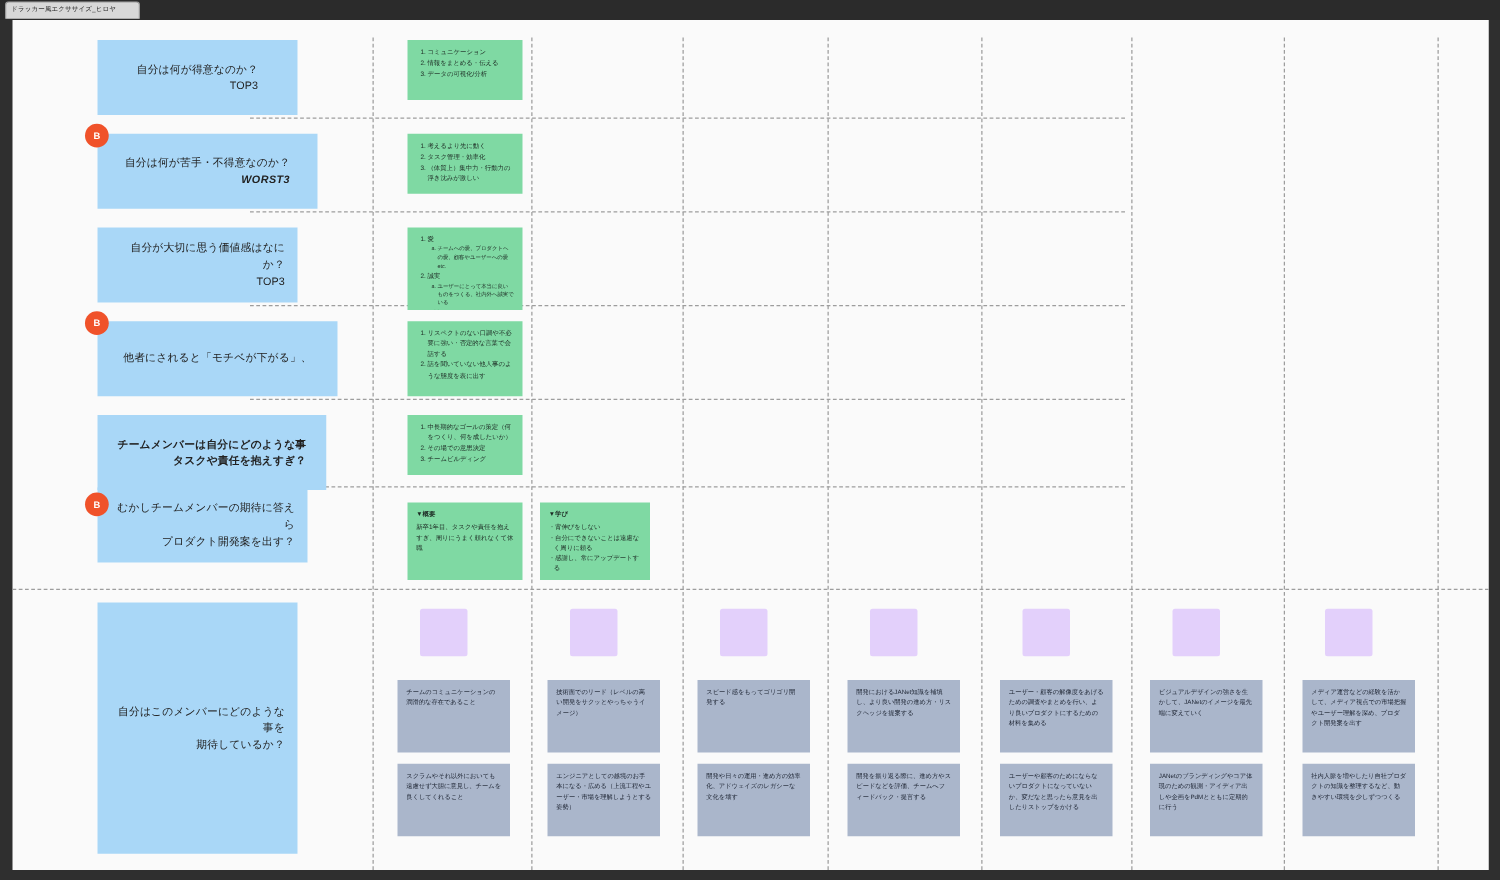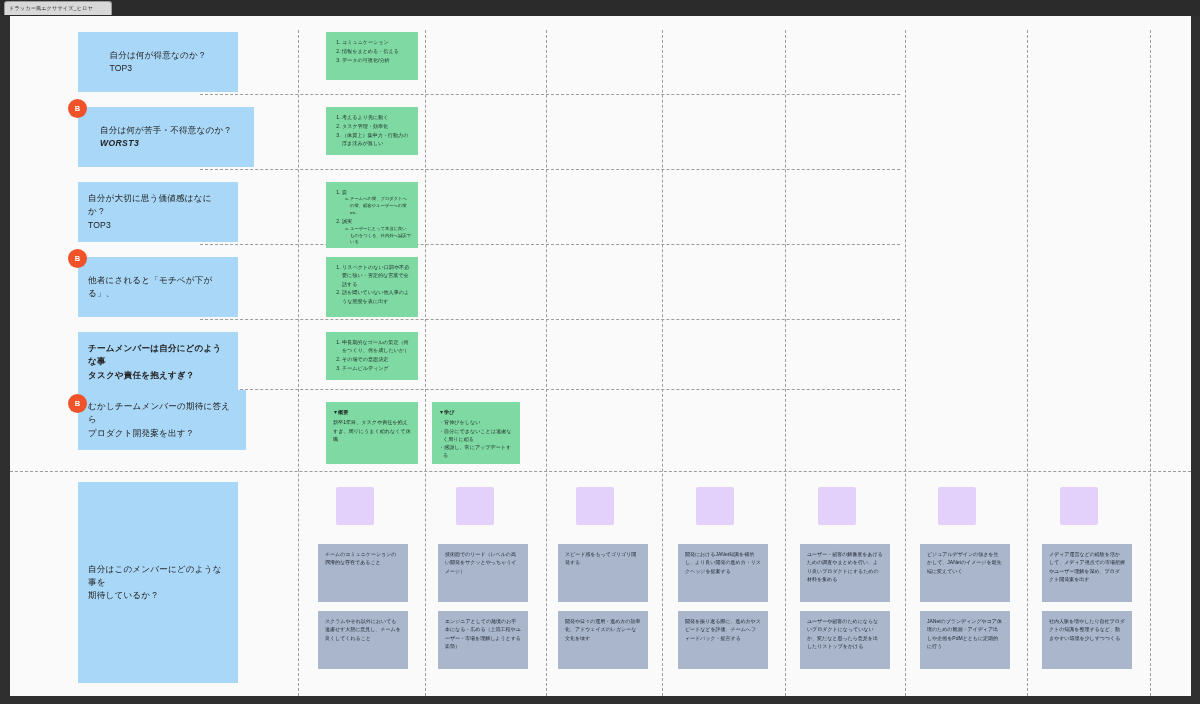--- a/index.html
+++ b/index.html
@@ -64,21 +64,21 @@
   }
 
   
   .qcard {
     position: absolute;
     background: #a9d7f7;
     color: #222;
     display: flex;
     align-items: center;
     justify-content: center;
-    text-align: left;
+    text-align: right;
     padding: 6px 10px;
     font-size: 8.6px;
     line-height: 1.55;
     letter-spacing: .15px;
   }
   .qcard .line2 { display: block; }
   .qcard .ital { font-style: italic; font-weight: bold; letter-spacing: .4px; }
   .qcard.bold { font-weight: bold; }
 
   
@@ -196,30 +196,30 @@
             </ol></li>
           <li>誠実<ol>
               <li>ユーザーにとって本当に良いものをつくる、社内外へ誠実でいる</li>
             </ol></li>
           <li>挑戦</li>
         </ol>
       </div>
       <div class="badge" style="left: 58px; top: 233px;">
         <span>B</span>
       </div>
-      <div class="qcard" style="left: 68px; top: 241px; width: 160px; height: 60px;">
+      <div class="qcard" style="left: 68px; top: 241px; width: 192px; height: 60px;">
         <div><span>他者にされると「モチベが下がる」、</span></div>
       </div>
       <div class="gnote" style="left: 316px; top: 241px; width: 92px; height: 60px;">
         <ol>
           <li>リスペクトのない口調や不必要に強い・否定的な言葉で会話する</li>
           <li>話を聞いていない他人事のような態度を表に出す</li>
         </ol>
       </div>
-      <div class="qcard bold" style="left: 68px; top: 316px; width: 160px; height: 60px;">
+      <div class="qcard bold" style="left: 68px; top: 316px; width: 183px; height: 60px;">
         <div><span>チームメンバーは自分にどのような事</span><span class="line2">タスクや責任を抱えすぎ？</span></div>
       </div>
       <div class="gnote" style="left: 316px; top: 316px; width: 92px; height: 48px;">
         <ol>
           <li>中長期的なゴールの策定（何をつくり、何を成したいか）</li>
           <li>その場での意思決定</li>
           <li>チームビルディング</li>
         </ol>
       </div>
       <div class="badge" style="left: 58px; top: 378px;">

